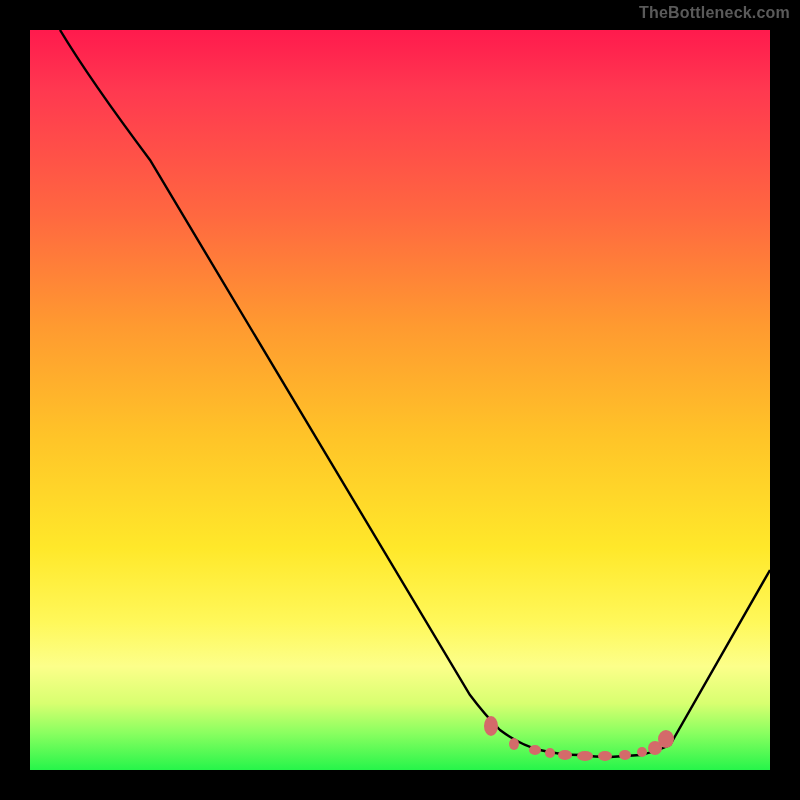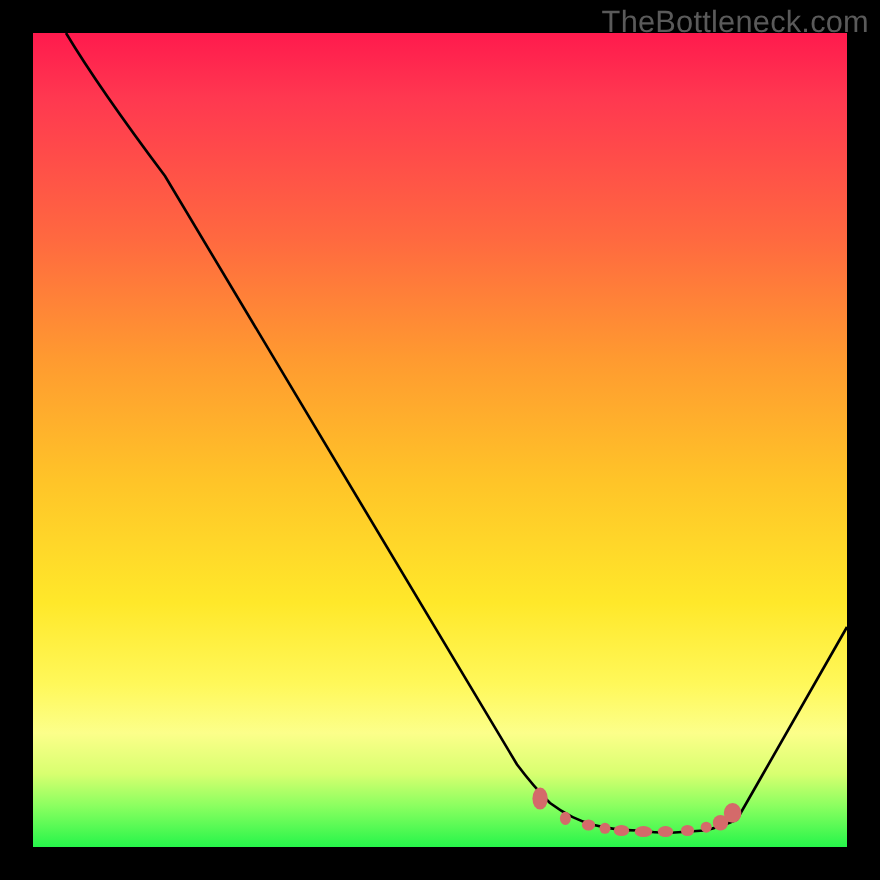--- a/index.html
+++ b/index.html
@@ -27,22 +27,22 @@
       #fcff8a 86%,
       #d8ff70 91%,
       #8aff60 95%,
       #26f54a 100%);
   }
   .watermark {
     position: absolute;
     top: 4px;
     right: 10px;
     font-family: Arial, Helvetica, sans-serif;
-    font-size: 28px;
-    font-weight: normal;
+    font-size: 16px;
+    font-weight: bold;
     color: #5a5a5a;
     letter-spacing: 0.2px;
   }
   svg.curve {
     position: absolute;
     left: 0;
     top: 0;
     width: 740px;
     height: 740px;
     pointer-events: none;

